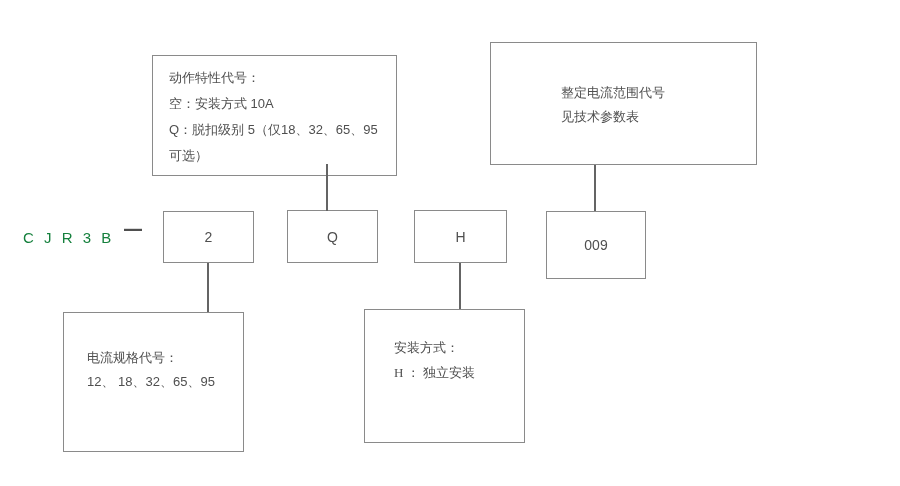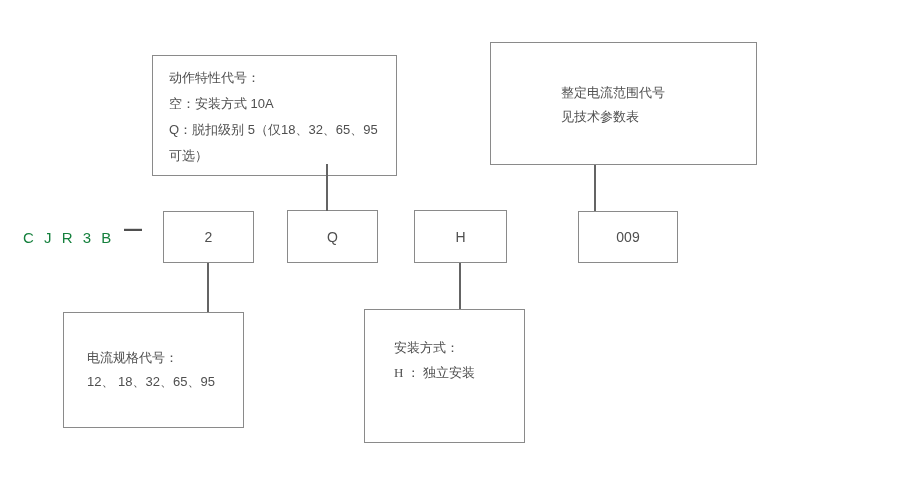--- a/index.html
+++ b/index.html
@@ -23,38 +23,38 @@
     color: #4f4f4f;
   }
   .note .line {
     line-height: 26px;
     white-space: normal;
   }
   .note-action  { left: 152px; top: 55px;  width: 245px; height: 121px; padding: 9px 8px 0 16px; }
   .note-action .line { line-height: 26px; }
   .note-range   { left: 490px; top: 42px;  width: 267px; height: 123px; padding: 38px 8px 0 70px; }
   .note-range .line { line-height: 24px; }
-  .note-spec    { left: 63px;  top: 312px; width: 181px; height: 116px; padding: 33px 6px 0 23px; }
+  .note-spec    { left: 63px;  top: 312px; width: 181px; height: 140px; padding: 33px 6px 0 23px; }
   .note-spec .line { line-height: 24px; }
   .note-mount   { left: 364px; top: 309px; width: 161px; height: 134px; padding: 25px 6px 0 29px; font-family: Liberation Serif, serif; }
   .note-mount .line { line-height: 25px; }
   .code-box {
     position: absolute;
     border: 1px solid #8a8a8a;
     background: #ffffff;
     display: flex;
     align-items: center;
     justify-content: center;
     font-size: 14px;
     color: #4f4f4f;
   }
   .code-12  { left: 163px; top: 211px; width: 91px;  height: 52px; }
   .code-q   { left: 287px; top: 210px; width: 91px;  height: 53px; }
   .code-h   { left: 414px; top: 210px; width: 93px;  height: 53px; }
-  .code-009 { left: 546px; top: 211px; width: 100px; height: 52px; margin-left: 32px; }
+  .code-009 { left: 546px; top: 211px; width: 100px; height: 68px; }
   .connector {
     position: absolute;
     width: 2px;
     background: #646464;
   }
   .conn-action { left: 326px; top: 164px; height: 47px; }
   .conn-range  { left: 594px; top: 165px; height: 46px; }
   .conn-spec   { left: 207px; top: 263px; height: 49px; }
   .conn-mount  { left: 459px; top: 263px; height: 46px; }
   .model-prefix {

